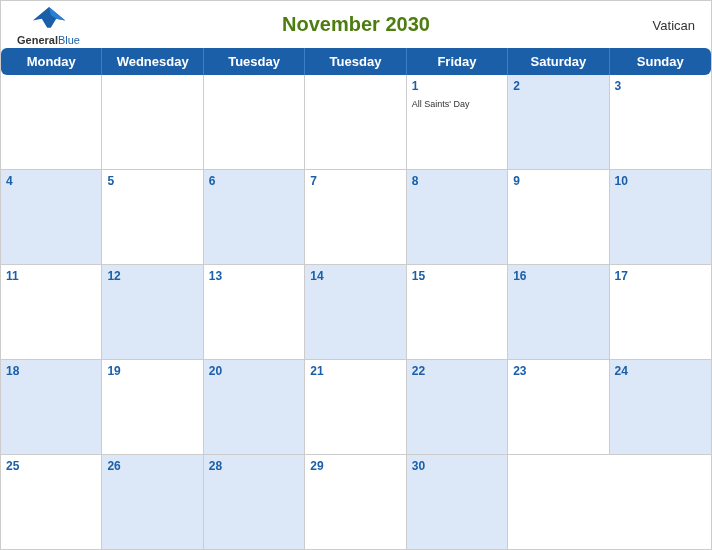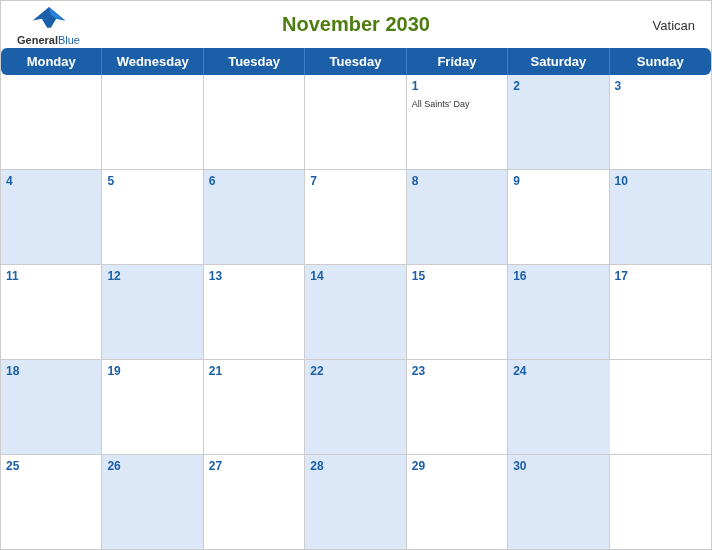--- a/index.html
+++ b/index.html
@@ -223,43 +223,43 @@
         </div>
       </div>
 
       <div class="week-row">
         <div class="day-cell shaded">
           <span class="day-number">18</span>
         </div>
         <div class="day-cell">
           <span class="day-number">19</span>
         </div>
+        <div class="day-cell shaded">
+          <span class="day-number">20</span>
+        </div>
         <div class="day-cell">
           <span class="day-number">21</span>
         </div>
         <div class="day-cell shaded">
           <span class="day-number">22</span>
         </div>
         <div class="day-cell">
           <span class="day-number">23</span>
         </div>
         <div class="day-cell shaded">
           <span class="day-number">24</span>
         </div>
       </div>
 
       <div class="week-row">
         <div class="day-cell">
           <span class="day-number">25</span>
         </div>
         <div class="day-cell shaded">
           <span class="day-number">26</span>
-        </div>
-        <div class="day-cell">
-          <span class="day-number">27</span>
         </div>
         <div class="day-cell shaded">
           <span class="day-number">28</span>
         </div>
         <div class="day-cell">
           <span class="day-number">29</span>
         </div>
         <div class="day-cell shaded">
           <span class="day-number">30</span>
         </div>

